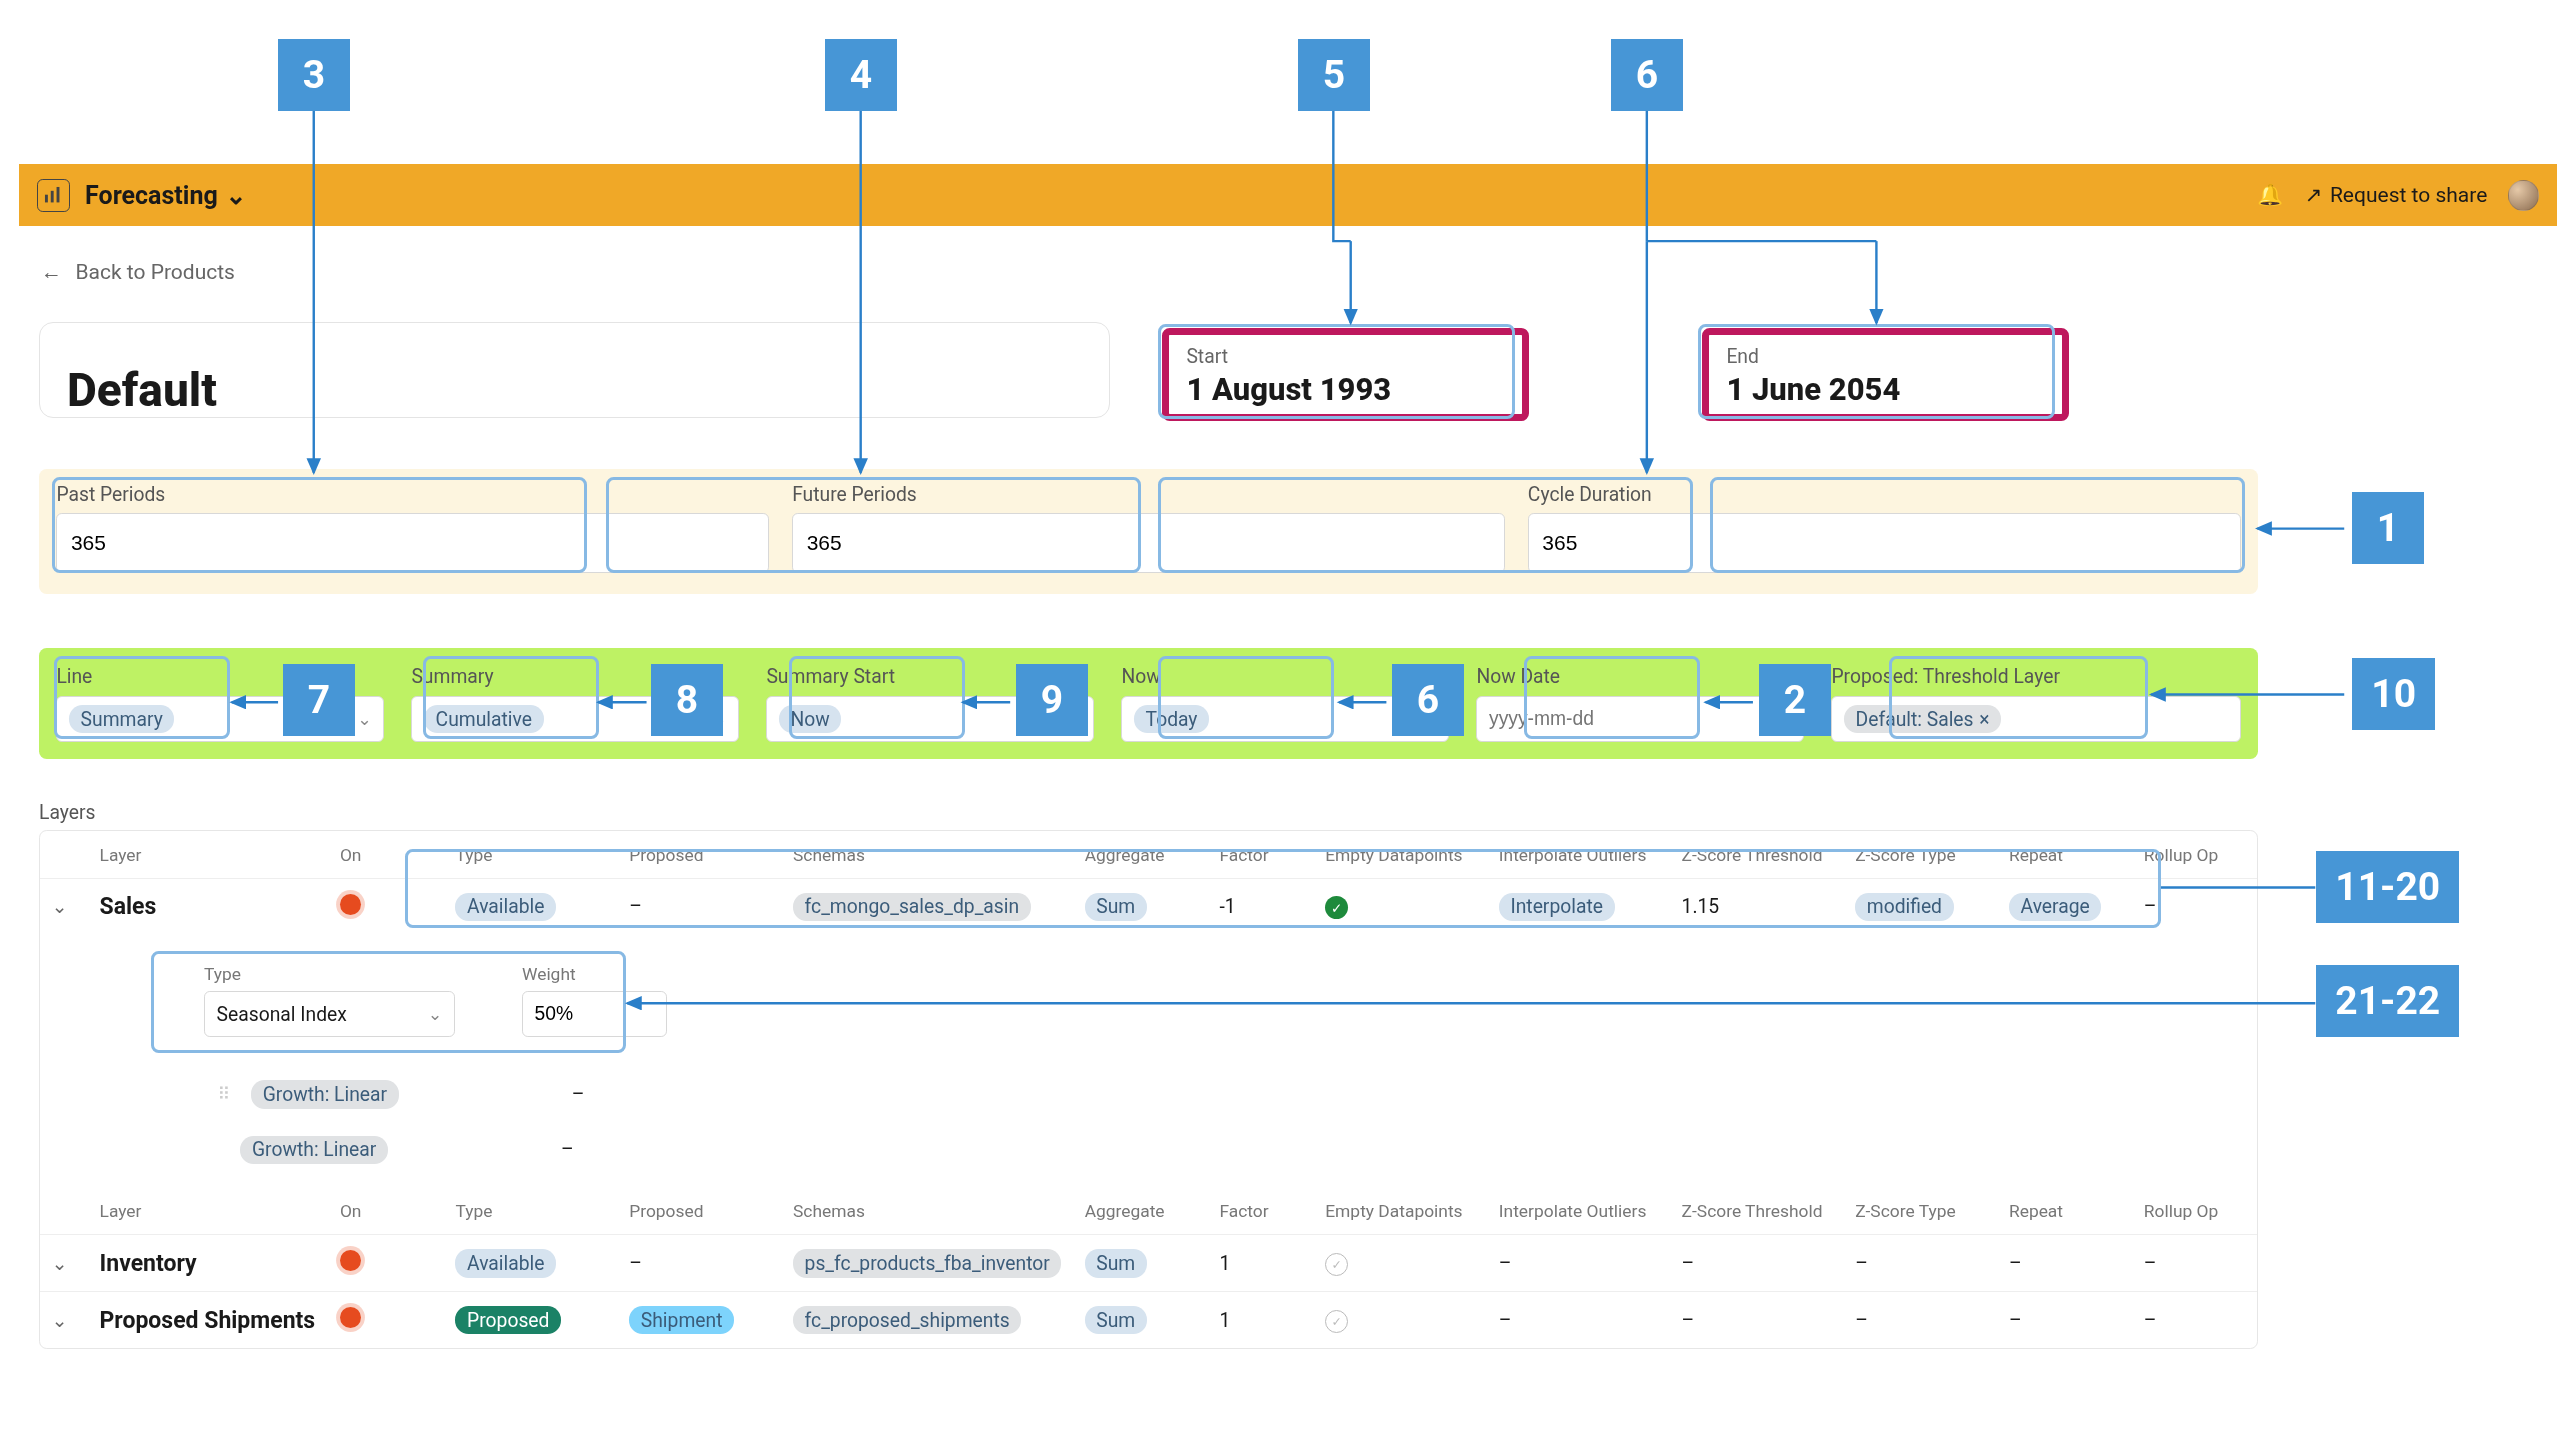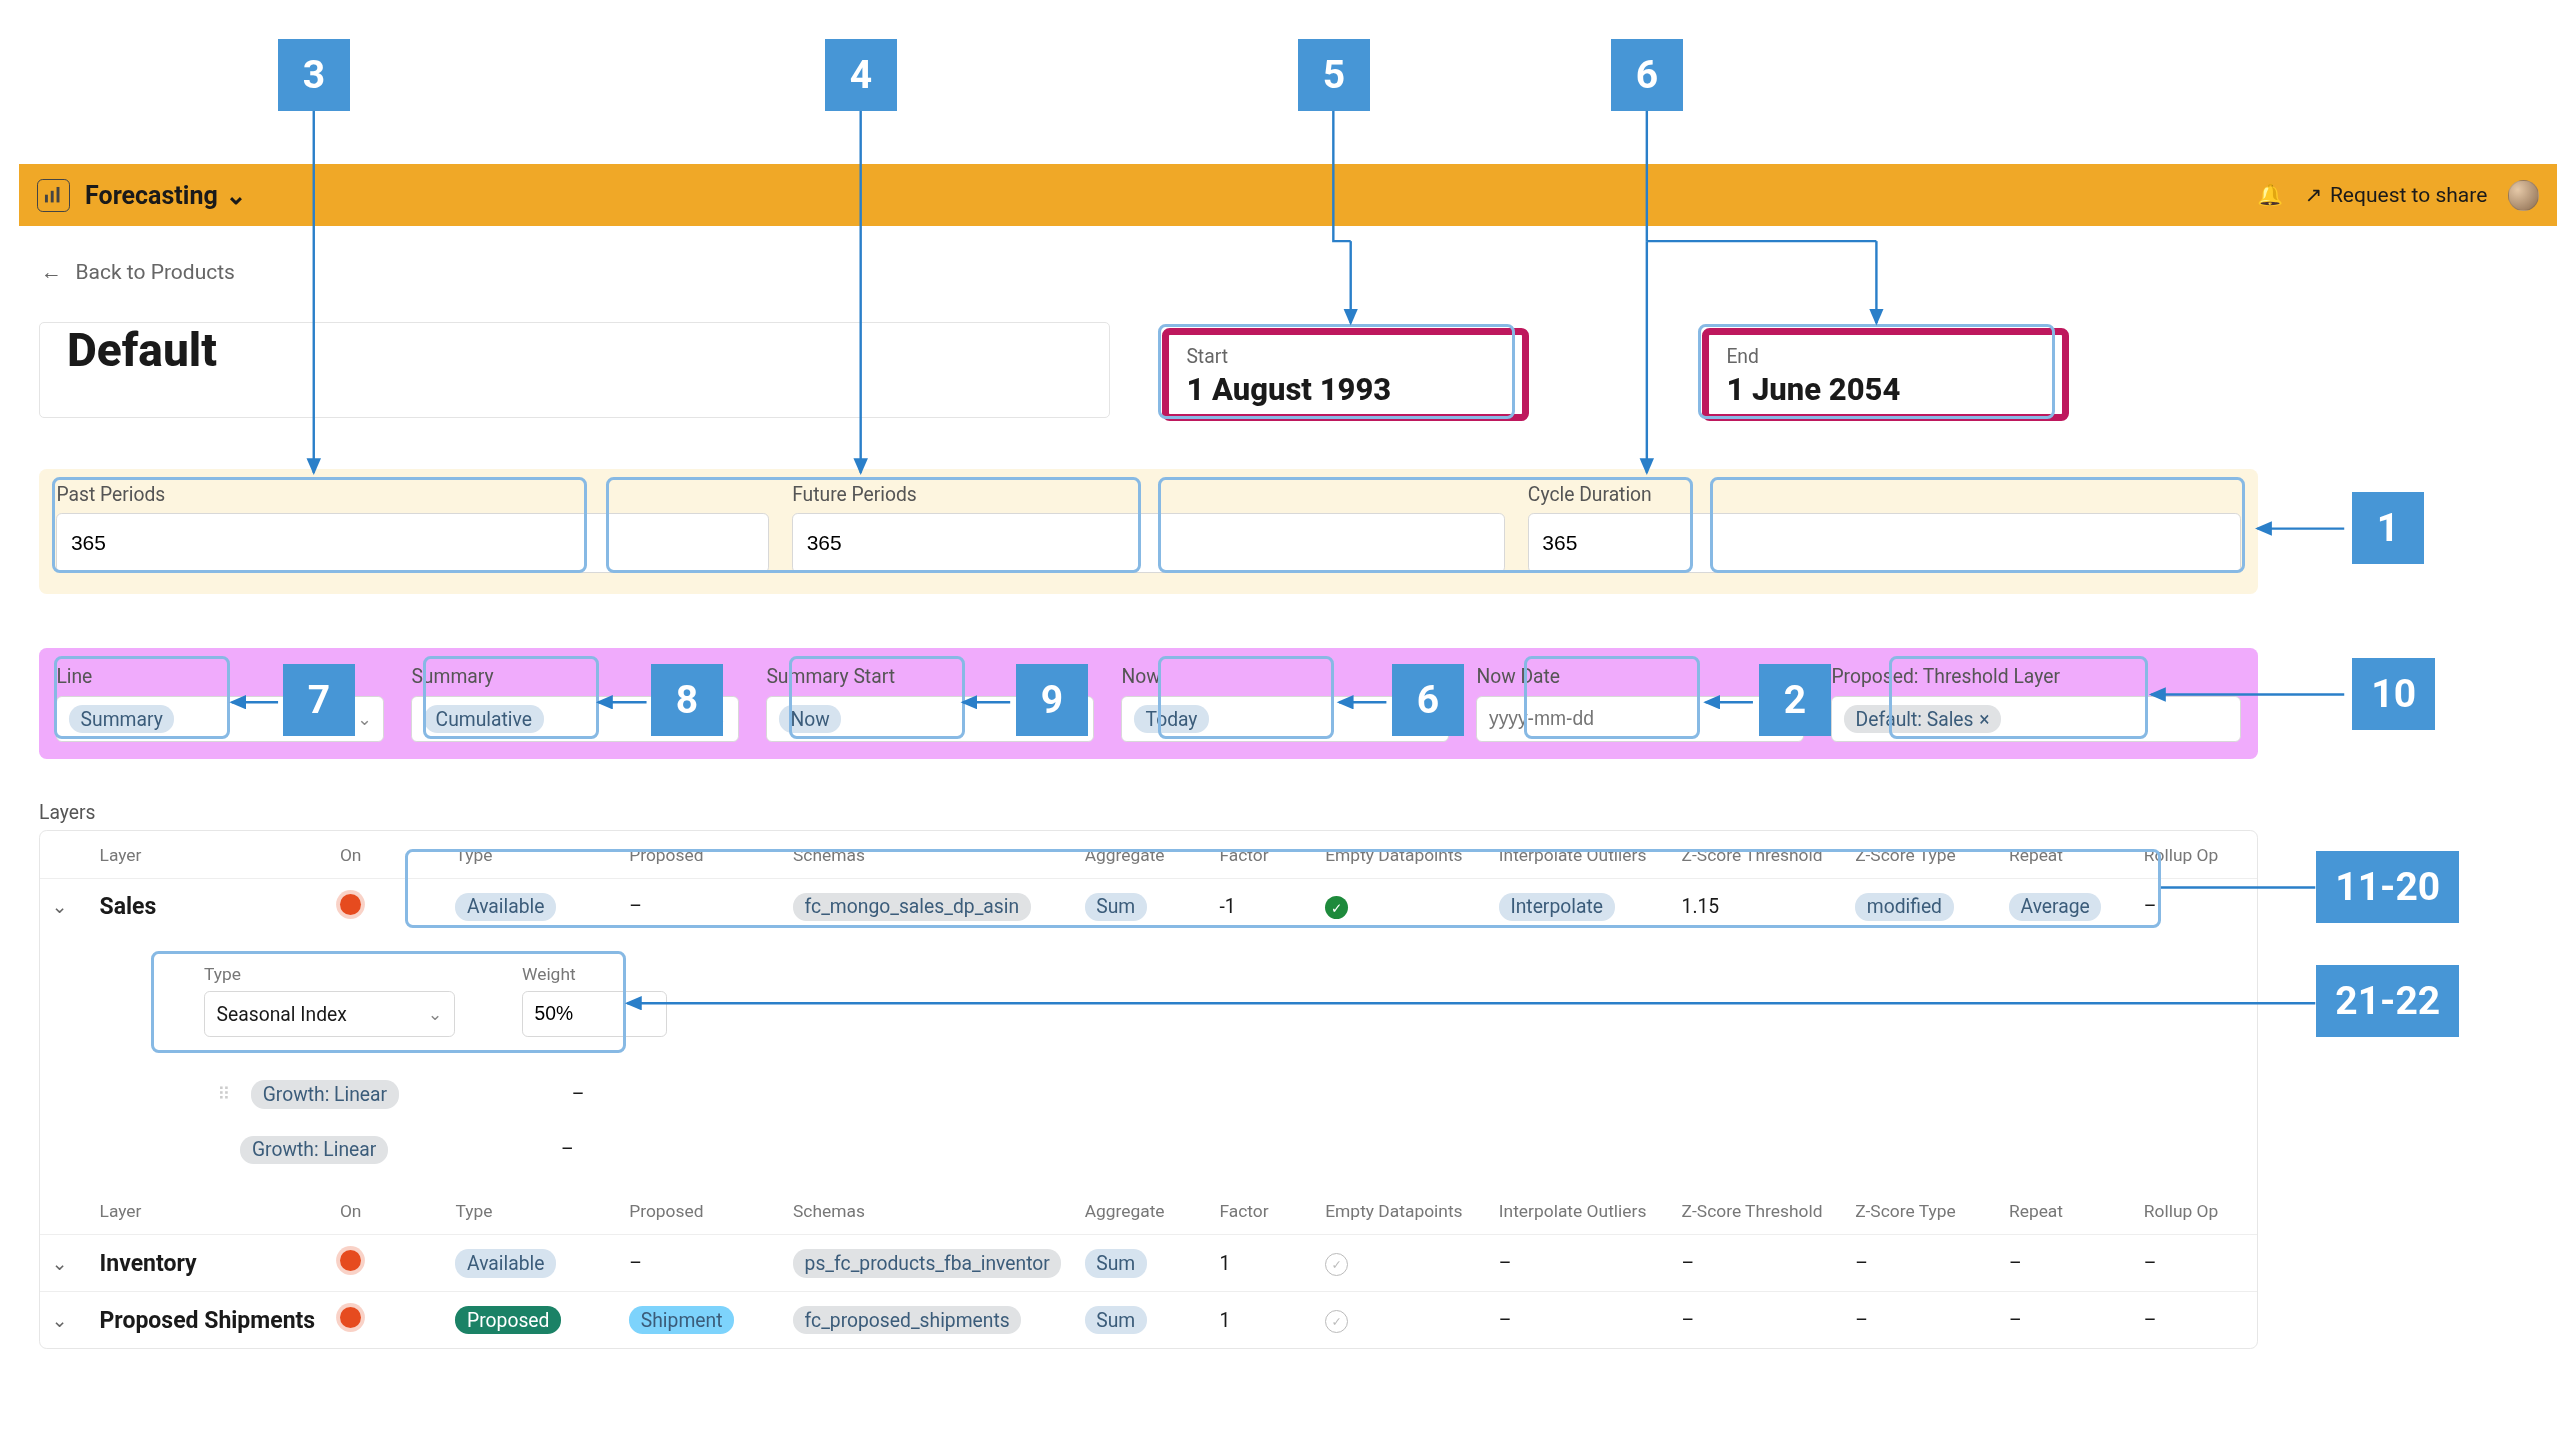--- a/index.html
+++ b/index.html
@@ -15,36 +15,36 @@
   
   .hdr { position:absolute; left:19.3px; top:164px; right:1187px; height:62px; background:#f0a827; display:flex; align-items:center; padding:0 17.4px; gap:15.4px; }
   .hdr-right-gap { position:absolute; left:1389px; top:164px; right:19.3px; height:62px; background:#f0a827; display:flex; align-items:center; justify-content:flex-end; padding:0 17.4px; gap:21px; }
   .hdr-mid { position:absolute; left:1322px; top:164px; width:96px; height:62px; background:#f0a827; } 
   .logo { width:33px; height:33px; border:1.4px solid #444; border-radius:5.8px; display:flex; align-items:center; justify-content:center; }
   .htitle { font-weight:700; font-size:25px; display:flex; align-items:center; gap:7.7px; }
   .avatar { width:31px; height:31px; border-radius:50%; background:radial-gradient(circle at 30% 30%, #e6c9a8, #8a6b4f); border:1.9px solid rgba(0,0,0,.1); }
 
   .back { position:absolute; left:41px; top:260px; display:flex; align-items:center; gap:13.5px; color:#666; font-size:21px; }
 
-  .titlebox { position:absolute; left:39px; top:322px; width:1071px; height:96px; border:1px solid #e4e4e4; border-radius:5px; display:flex; align-items:flex-start; padding:0 27px; }
+  .titlebox { position:absolute; left:39px; top:322px; width:1071px; height:96px; border:1px solid #e4e4e4; border-radius:14px; display:flex; align-items:flex-end; padding:0 27px; }
   .titlebox h1 { font-size:46px; font-weight:800; }
 
   .datecard { position:absolute; width:367px; height:93px; background:#fff; border:7px solid #be185d; border-radius:7.7px; padding:9.6px 17.4px; }
   .datecard .lbl { font-size:19.3px; color:#666; }
   .datecard .val { font-size:31px; font-weight:800; margin-top:3.9px; }
 
   .periodrow { position:absolute; left:39px; top:469px; right:318px; height:125px; background:#fdf5df; border-radius:7.7px; padding:13.5px 17.4px; display:flex; gap:23px; }
   .pfield { flex:1; display:flex; flex-direction:column; gap:7.7px; }
   .pfield .lbl { font-size:19.3px; color:#555; }
   .pfield input, .pill-input { height:60px; border:1px solid #d8d8d8; border-radius:5.8px; background:#fff; padding:0 13.5px; font-size:21px; display:flex; align-items:center; }
   .pill { background:#d6e3ef; color:#3b5c7a; border-radius:13.5px; padding:2.9px 11.6px; font-size:19.3px; display:inline-flex; align-items:center; gap:5.8px; }
   .pill.g { background:#1b8266; color:#fff; }
   .pill.lb { background:#7dd3fc; }
 
-  .ctrlrow { position:absolute; left:39px; top:648px; right:318px; background:#f0abfc; border-radius:7.7px; padding:17.4px 17.4px; display:flex; gap:27px; align-items:flex-end; }
+  .ctrlrow { position:absolute; left:39px; top:648px; right:318px; background:#bef264; border-radius:7.7px; padding:17.4px 17.4px; display:flex; gap:27px; align-items:flex-end; }
   .cfield { display:flex; flex-direction:column; gap:7.7px; }
   .cfield .lbl { font-size:19.3px; color:#555; }
   .selbox { position:relative; height:46px; border:1px solid #d8d8d8; border-radius:5.8px; background:#fff; padding:0 35px 0 11.6px; display:flex; align-items:center; min-width:145px; }
   .selbox::after { content:"⌄"; position:absolute; right:11.6px; color:#888; font-size:17.4px; }
   .selbox input { border:none; font-size:19.3px; width:100%; background:transparent }
   .tagbox { height:46px; border:1px solid #d8d8d8; border-radius:5.8px; background:#fff; padding:0 11.6px; display:flex; align-items:center; gap:5.8px; min-width:251px; }
 
   .layers-title { position:absolute; left:39px; top:801px; font-size:19.3px; color:#555; }
   .tablewrap { position:absolute; left:39px; top:830px; right:318px; border:1px solid #e6e6e6; border-radius:7.7px; background:#fff; overflow:hidden; }
   table { width:100%; border-collapse:collapse; font-size:19.3px; }

